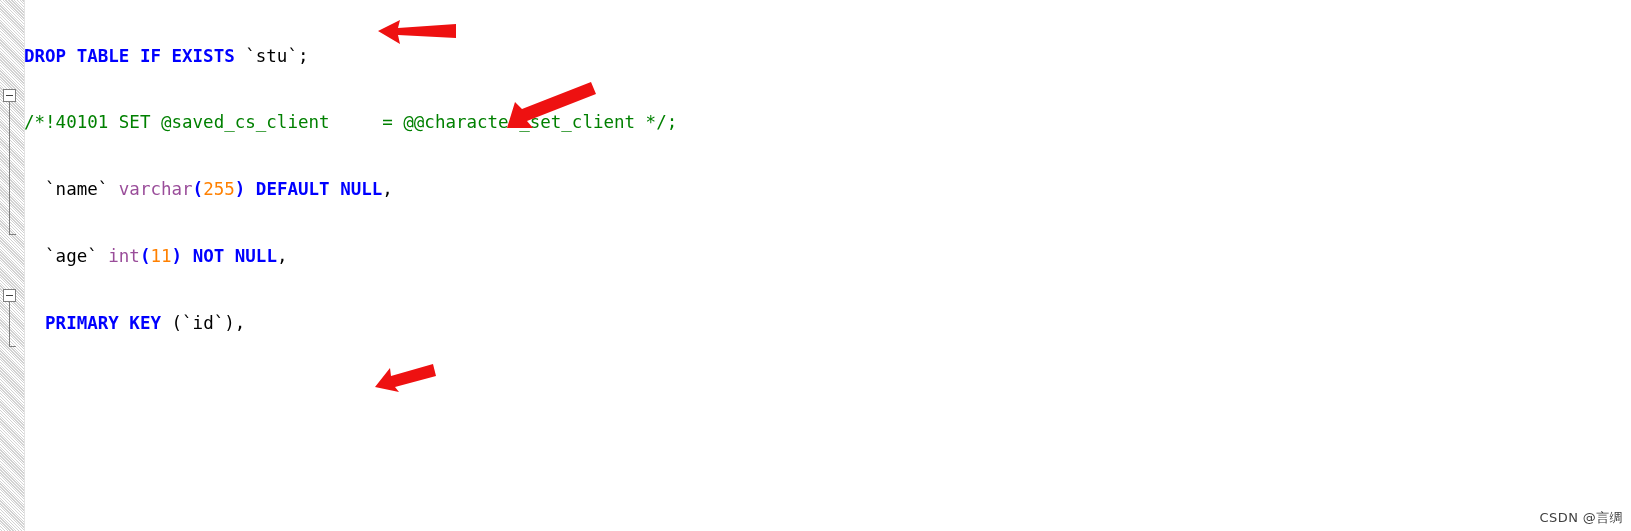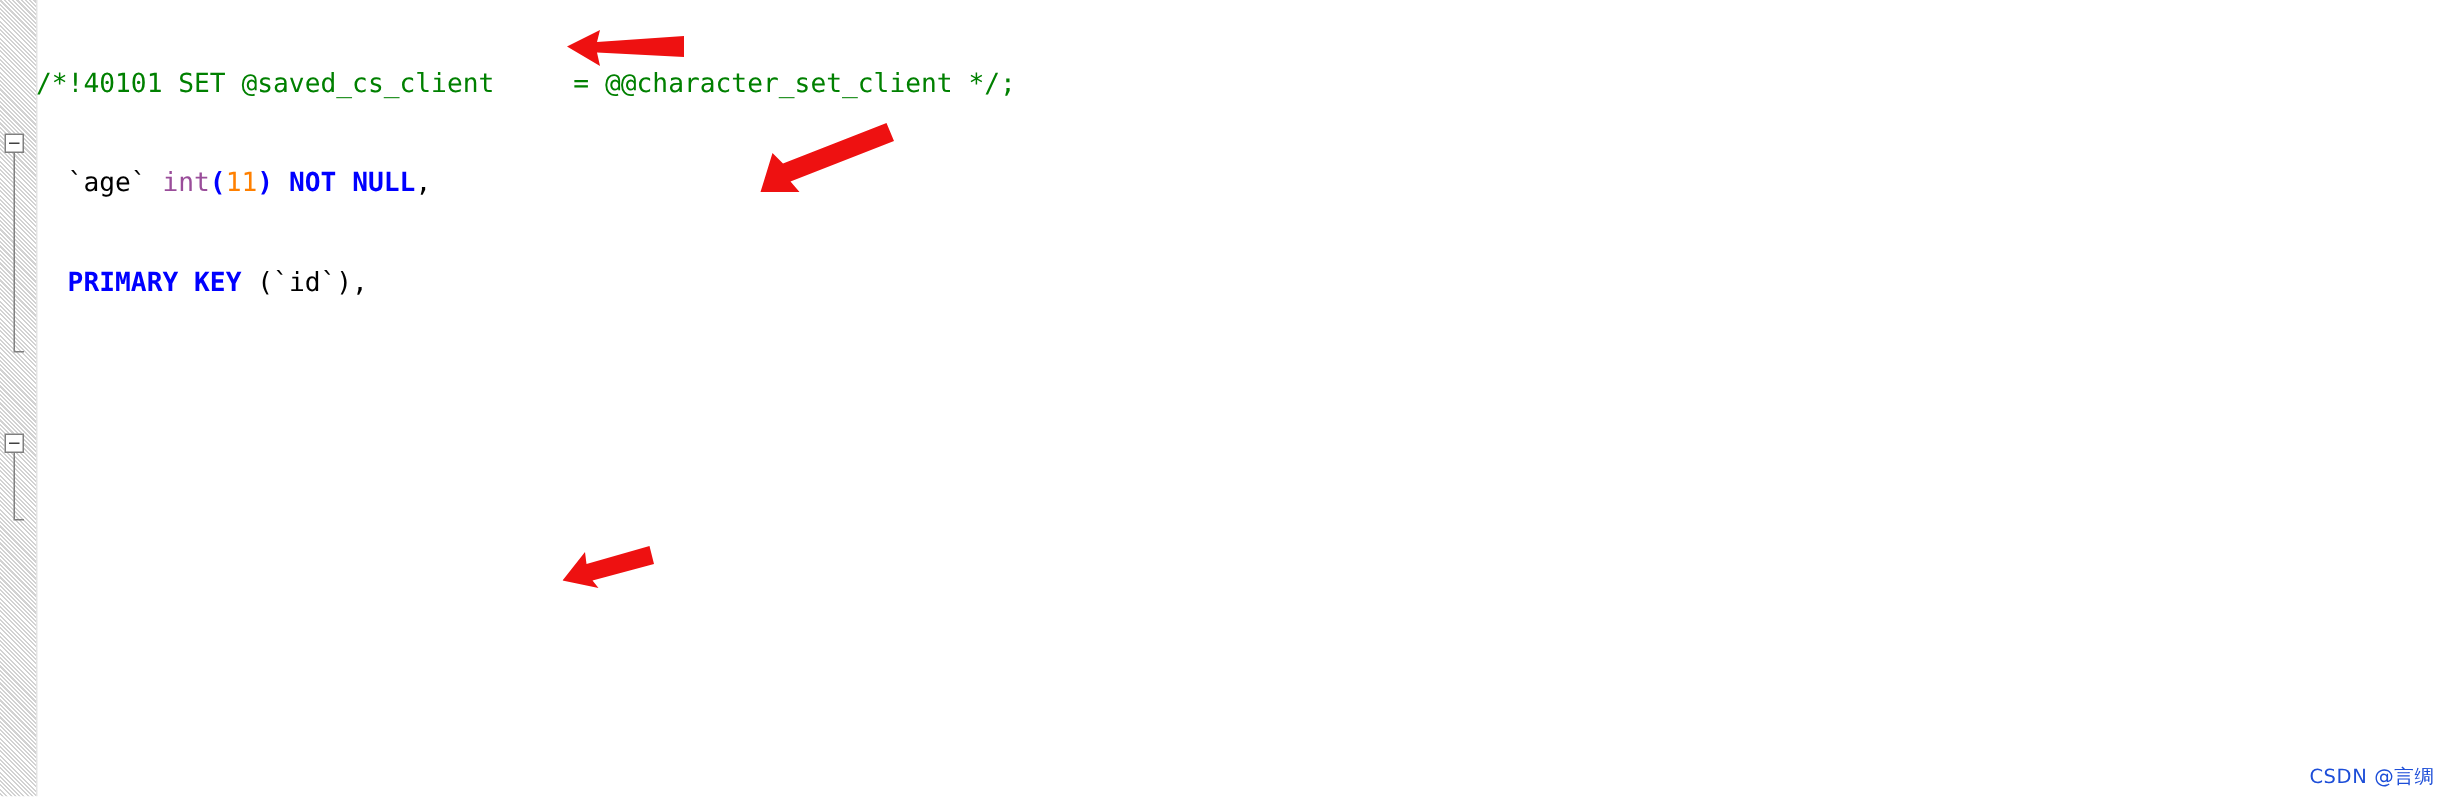--- a/index.html
+++ b/index.html
@@ -94,42 +94,44 @@
     position: absolute;
     pointer-events: none;
   }
   
   .watermark {
     position: absolute;
     right: 8px;
     bottom: 4px;
     font-family: "DejaVu Sans", "Liberation Sans", sans-serif;
     font-size: 13px;
-    color: #1d4ed8;
+    color: #404040;
     letter-spacing: 0.4px;
     user-select: none;
   }
 </style>
 </head>
 <body>
 
 <div class="editor">
 
   <div class="gutter">
     <div class="fold-box" style="top:89px;"></div>
     <div class="fold-line" style="top:102px; height:132px;"></div>
     <div class="fold-tail" style="top:234px;"></div>
 
     <div class="fold-box" style="top:289px;"></div>
     <div class="fold-line" style="top:302px; height:44px;"></div>
     <div class="fold-tail" style="top:346px;"></div>
   </div>
 
   <div class="code">
+    <div class="line"><span class="kw">DROP TABLE IF EXISTS</span><span class="plain"> `stu`;</span></div>
     <div class="line"><span class="cmt">/*!40101 SET @saved_cs_client     = @@character_set_client */;</span></div>
+    <div class="line"><span class="plain">  `name` </span><span class="type">varchar</span><span class="kw">(</span><span class="num">255</span><span class="kw">)</span><span class="plain"> </span><span class="kw">DEFAULT NULL</span><span class="plain">,</span></div>
     <div class="line"><span class="plain">  `age` </span><span class="type">int</span><span class="kw">(</span><span class="num">11</span><span class="kw">)</span><span class="plain"> </span><span class="kw">NOT NULL</span><span class="plain">,</span></div>
     <div class="line"><span class="plain">  </span><span class="kw">PRIMARY KEY</span><span class="plain"> (`id`),</span></div>
     
     
     
     
     
     
     
     

